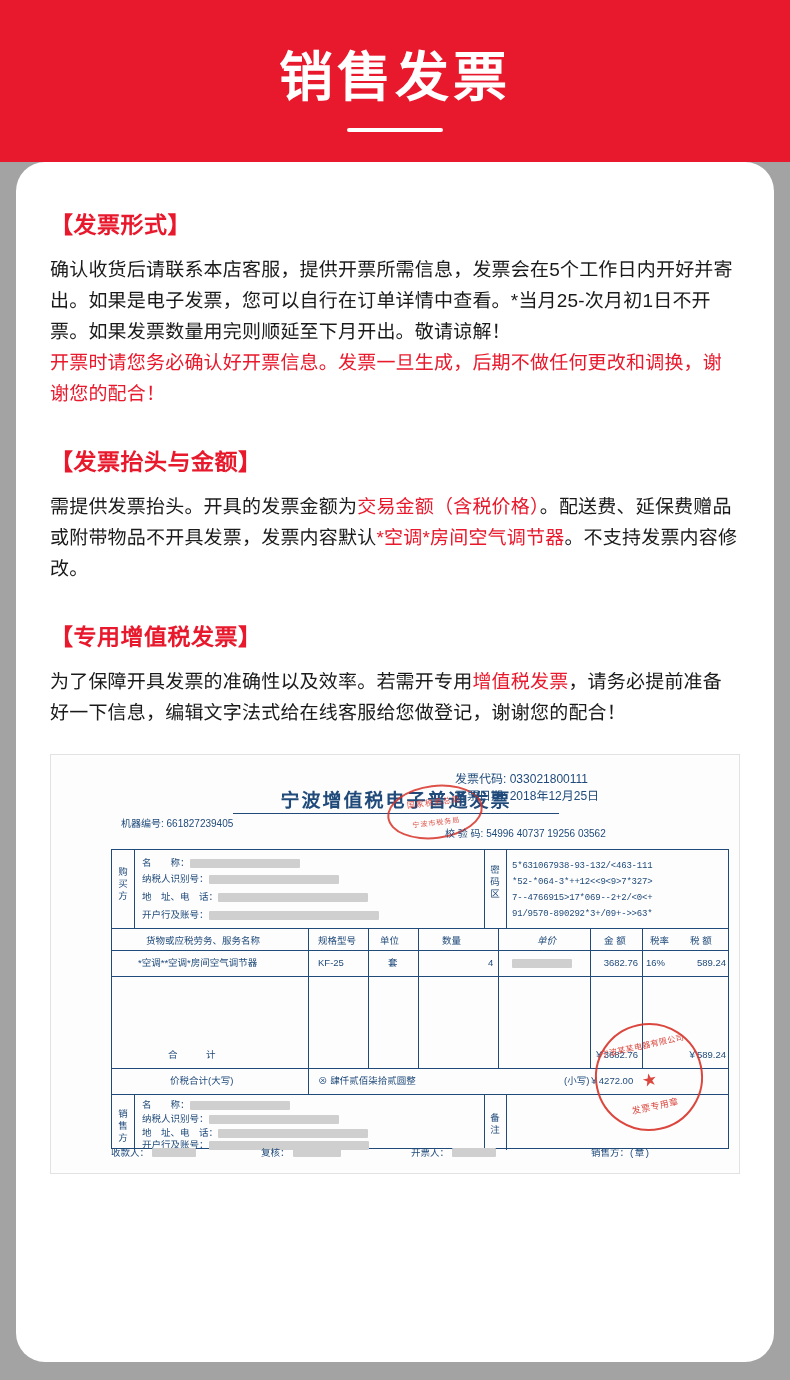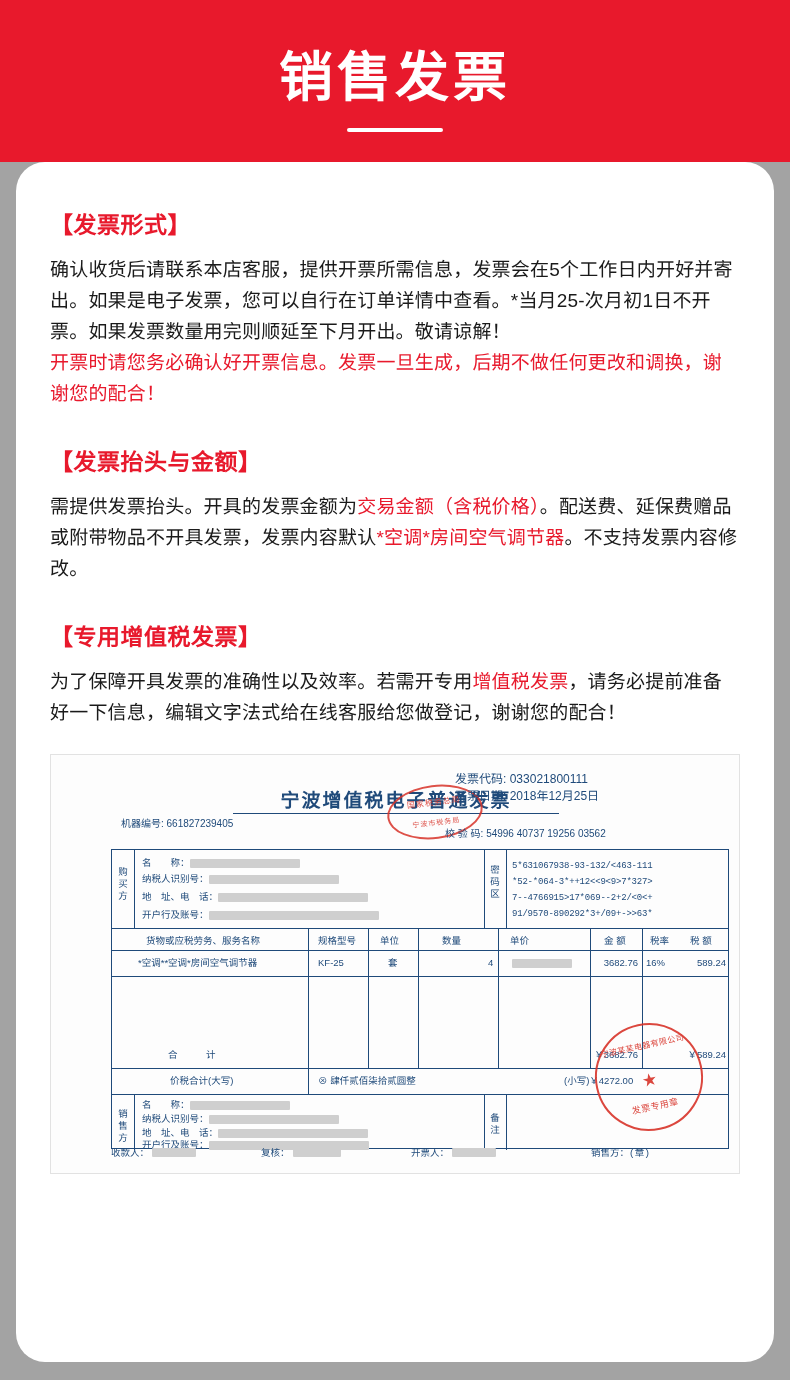--- a/index.html
+++ b/index.html
@@ -366,21 +366,21 @@
           <div class="sidelabel" style="left:375px; top:14px;">密码区</div>
           <div class="code-block" style="left:400px; top:10px;">5*631067938-93-132/&lt;463-111</div>
           <div class="code-block" style="left:400px; top:26px;">*52-*064-3*++12&lt;&lt;9&lt;9&gt;7*327&gt;</div>
           <div class="code-block" style="left:400px; top:42px;">7--4766915&gt;17*069--2+2/&lt;0&lt;+</div>
           <div class="code-block" style="left:400px; top:58px;">91/9570-890292*3+/09+-&gt;&gt;63*</div>
 
           <div class="cellbox" style="left:34px; top:84px;">货物或应税劳务、服务名称</div>
           <div class="cellbox" style="left:206px; top:84px;">规格型号</div>
           <div class="cellbox" style="left:268px; top:84px;">单位</div>
           <div class="cellbox" style="left:330px; top:84px;">数量</div>
-          <div class="cellbox" style="left:398px; top:84px;">单价</div>
+          <div class="cellbox" style="left:425px; top:84px;font-style:italic;">单价</div>
           <div class="cellbox" style="left:492px; top:84px;">金 额</div>
           <div class="cellbox" style="left:538px; top:84px;">税率</div>
           <div class="cellbox" style="left:578px; top:84px;">税 额</div>
 
           <div class="cellbox" style="left:26px; top:106px;">*空调**空调*房间空气调节器</div>
           <div class="cellbox" style="left:206px; top:106px;">KF-25</div>
           <div class="cellbox" style="left:276px; top:106px;">套</div>
           <div class="cellbox" style="left:376px; top:106px;">4</div>
           <div class="cellbox" style="left:400px; top:106px;"><span class="bar" style="width:60px;"></span></div>
           <div class="cellbox" style="left:482px; top:106px; width:44px; text-align:right;">3682.76</div>

